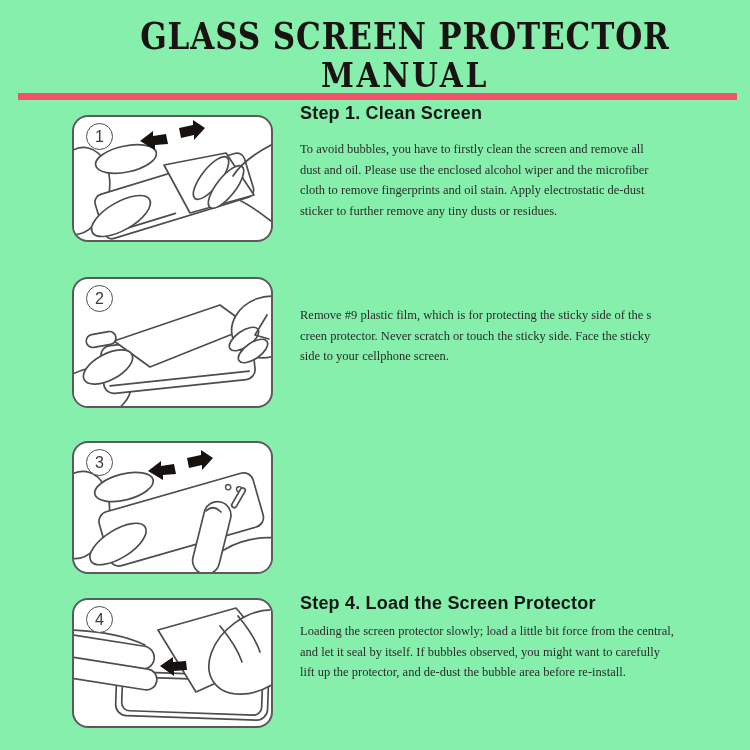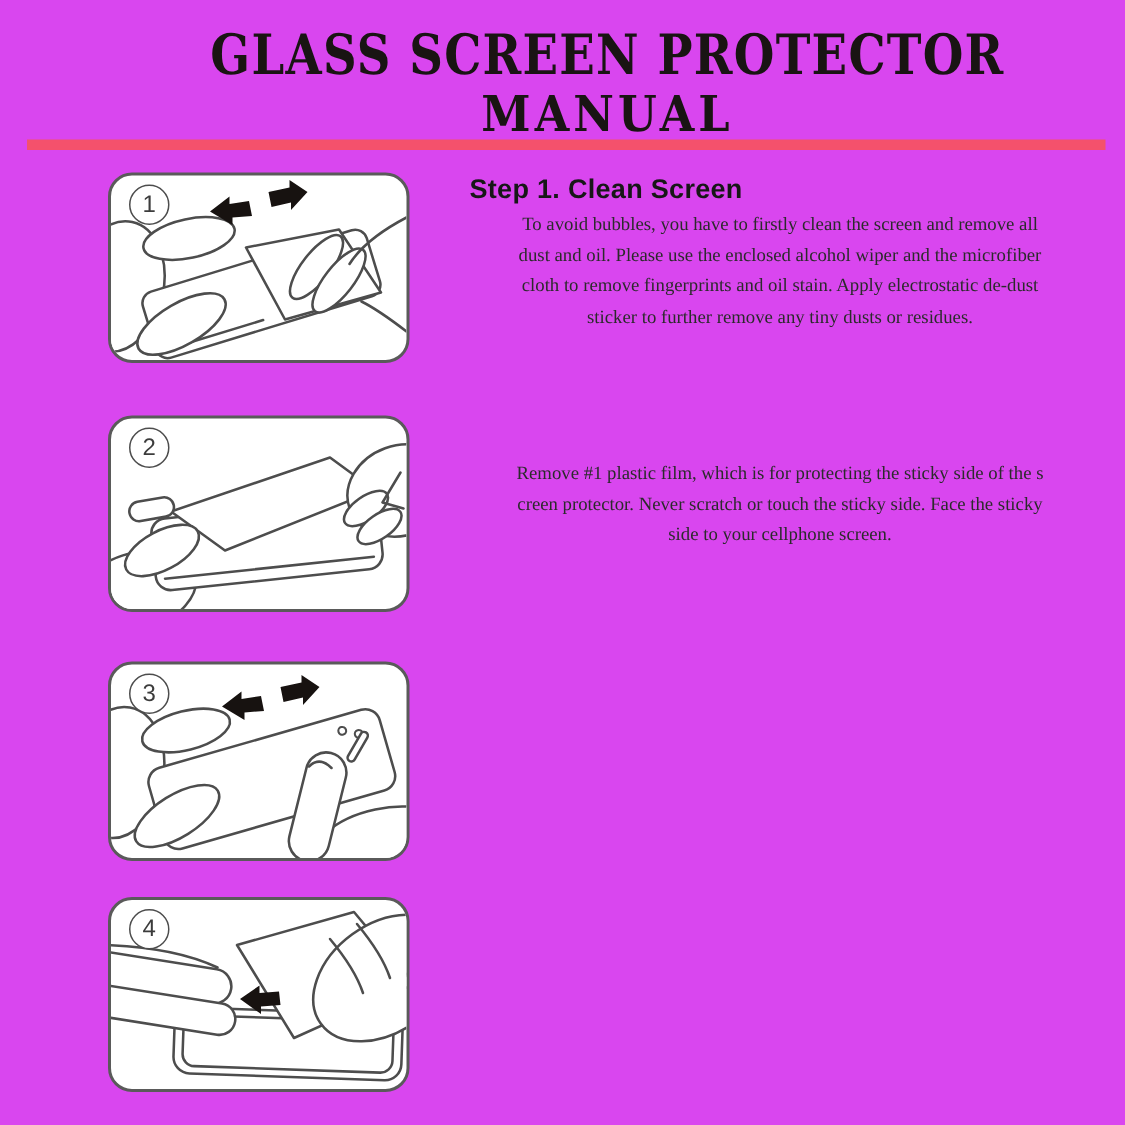--- a/index.html
+++ b/index.html
@@ -1,19 +1,19 @@
 <!DOCTYPE html>
 <html><head>
 <meta charset="utf-8">
 <style>
   html,body { margin:0; padding:0; }
   body { font-family:"Liberation Sans", sans-serif; }
   .page {
     position:relative; width:750px; height:750px;
-    background:#d946ef; overflow:hidden;
+    background:#86efac; overflow:hidden;
   }
   
   .title-line1 {
     position:absolute; top:14px; left:60px; width:690px;
     text-align:center; font-family:"DejaVu Serif", serif;
     font-weight:700; font-size:37px; letter-spacing:1px; color:#191413;
     transform:scaleX(0.84); transform-origin:50% 50%;
     white-space:nowrap;
   }
   .title-line2 {
@@ -47,29 +47,29 @@
   .box svg { position:absolute; left:0; top:0; width:100%; height:100%; }
   .ln ellipse, .ln rect, .ln circle, .ln polygon, .ln path {
     stroke:#4d4d4d; stroke-width:1.7; fill:#ffffff;
     stroke-linecap:round; stroke-linejoin:round;
   }
   .ln .nf { fill:none; }
   .ln .arr { fill:#171210; stroke:none; }
   .ln .dot { fill:#ffffff; stroke-width:1.4; }
   
   .step-heading {
-    position:absolute; left:300px; margin:13px;
+    position:absolute; left:300px; margin:0;
     font-size:18px; font-weight:700; color:#171717; letter-spacing:0.2px;
     font-family:"Liberation Sans", sans-serif; white-space:nowrap;
   }
   .h1 { top:103px; } .h2x { top:271px; } .h3 { top:436px; } .h4 { top:593px; }
   .step-body {
     position:absolute; left:300px; margin:0; width:440px;
     font-family:"Liberation Serif", serif; font-size:12.5px;
-    line-height:20.5px; color:#2b2b2b; white-space:pre;text-align:center;
+    line-height:20.5px; color:#2b2b2b; white-space:pre;
   }
   .p1 { top:139px; } .p2 { top:305px; } .p3 { top:471px; } .p4 { top:621px; }
 </style>
 </head>
 <body>
 
 <div class="page">
 
   <div class="title-line1">GLASS SCREEN PROTECTOR</div>
   <div class="title-line2">MANUAL</div>
@@ -116,21 +116,21 @@
       <ellipse cx="34" cy="88" rx="27" ry="13" transform="rotate(-28 34 88)"></ellipse>
       <ellipse cx="193" cy="48" rx="36" ry="30" transform="rotate(-20 193 48)"></ellipse>
       <ellipse cx="170" cy="60" rx="17" ry="8" transform="rotate(-35 170 60)"></ellipse>
       <ellipse cx="179" cy="72" rx="17" ry="8" transform="rotate(-35 179 72)"></ellipse>
       <path class="nf" d="M193 36 L181 56 L195 60"></path>
     </svg>
     <div class="badge">
       <span>2</span>
     </div>
   </div>
-  <p class="step-body p2">Remove #1 plastic film, which is for protecting the sticky side of the s
+  <p class="step-body p2">Remove #9 plastic film, which is for protecting the sticky side of the s
 creen protector. Never scratch or touch the sticky side. Face the sticky
 side to your cellphone screen.</p>
 
   <div class="box b3">
     <svg class="ln" viewBox="0 0 197 129" preserveAspectRatio="none">
       <ellipse cx="5" cy="72" rx="30" ry="44" transform="rotate(10 5 72)"></ellipse>
       <g transform="rotate(-16 102 80)">
         <rect x="28" y="50" width="160" height="56" rx="10"></rect>
         <circle cx="56" cy="80" r="6.5"></circle>
         <circle class="dot" cx="162" cy="60" r="2.6"></circle>
@@ -166,14 +166,18 @@
         <rect x="-24" y="40" width="104" height="23" rx="11.5"></rect>
         <rect x="-24" y="62" width="110" height="21" rx="10.5"></rect>
       </g>
       <path class="nf" d="M-4 30 C 28 31 54 37 71 45"></path>
       <polygon class="arr" points="86,66 99,57 99,62 112,61 113,70 100,71 100,76"></polygon>
     </svg>
     <div class="badge">
       <span>4</span>
     </div>
   </div>
+  <h2 class="step-heading h4">Step 4. Load the Screen Protector</h2>
+  <p class="step-body p4">Loading the screen protector slowly; load a little bit force from the central,
+and let it seal by itself. If bubbles observed, you might want to carefully
+lift up the protector, and de-dust the bubble area before re-install.</p>
 
 </div>
 
 </body></html>

